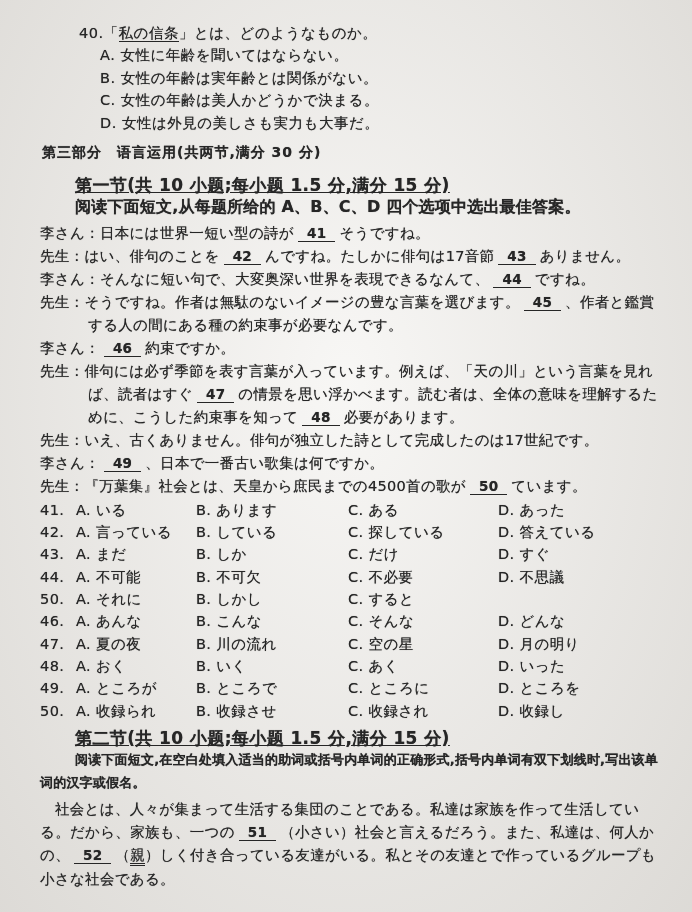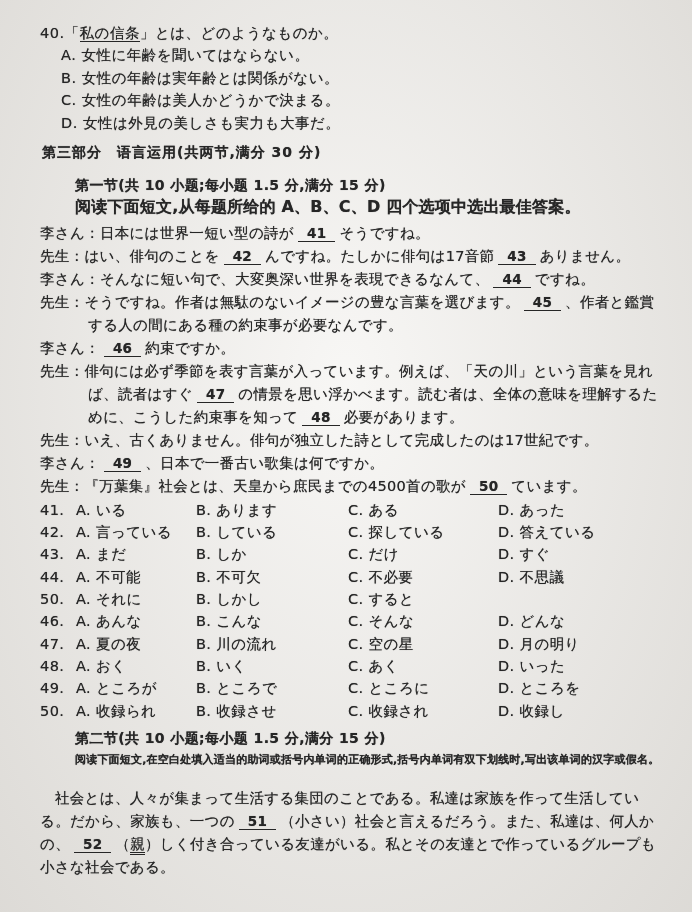--- a/index.html
+++ b/index.html
@@ -13,40 +13,40 @@
     overflow: hidden;
     text-shadow: 0 0 0.7px rgba(45,45,45,0.75);
   }
   .page { width: 692px; height: 912px; padding: 22px 24px 0 40px; overflow: hidden; }
 
   .line { font-size: 14.5px; line-height: 22.4px; }
 
   
   .q40-stem { letter-spacing: 0.5px; }
   .q40-opt { margin-left: 21px; letter-spacing: 0.5px; }
-  .q40 { margin-bottom: 8px; }
+  .q40 { margin-bottom: 8px; margin-left: 39px; }
 
   
   .part-title {
     font-size: 14px; font-weight: 700; letter-spacing: 1px;
     margin: 10px 0 12px 2px;
   }
 
   
   .sec-heading {
-    font-size: 14px; font-weight: 700; line-height: 22.4px;
-    margin-left: 35px; letter-spacing: 0.4px;
+    font-size: 17px; font-weight: 700; line-height: 22.4px;
+    margin-left: 35px; letter-spacing: 0.4px; text-decoration: underline;
   }
   .sec-instruction {
     font-size: 16px; font-weight: 700; line-height: 22.4px;
     margin-left: 35px; margin-bottom: 3px; letter-spacing: 0.2px;
   }
   .sec-instruction2 {
-    font-size: 11px; font-weight: 700; line-height: 22.4px;
-    text-indent: 35px; letter-spacing: 0.2px; margin-bottom: 15px;
+    font-size: 13px; font-weight: 700; line-height: 22.4px;
+    text-indent: 35px; letter-spacing: 0.2px; margin-bottom: 4px;
   }
 
   
   .dialog-line { padding-left: 48px; text-indent: -48px; line-height: 23px; letter-spacing: 0.3px; }
 
   
   .options { margin-top: 1px; }
   .opt-row {
     display: grid;
     grid-template-columns: 36px 120px 152px 150px 1fr;

